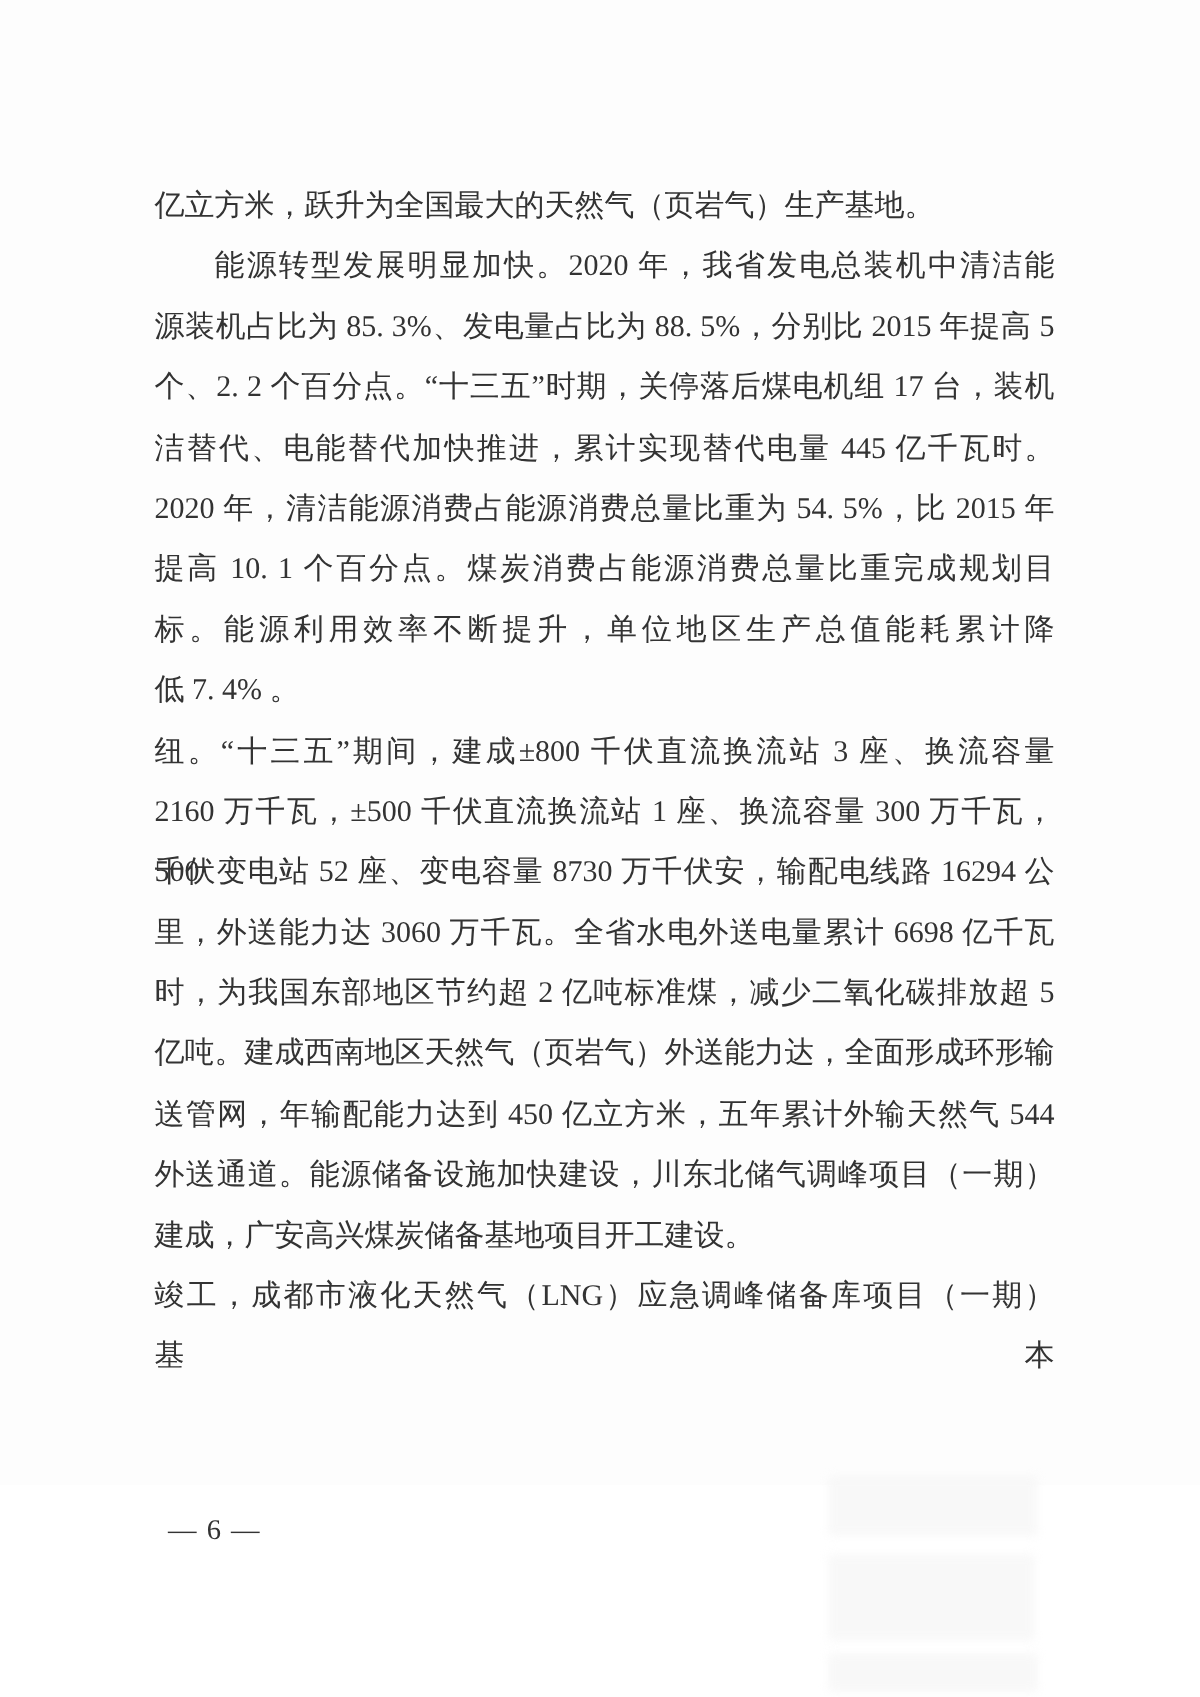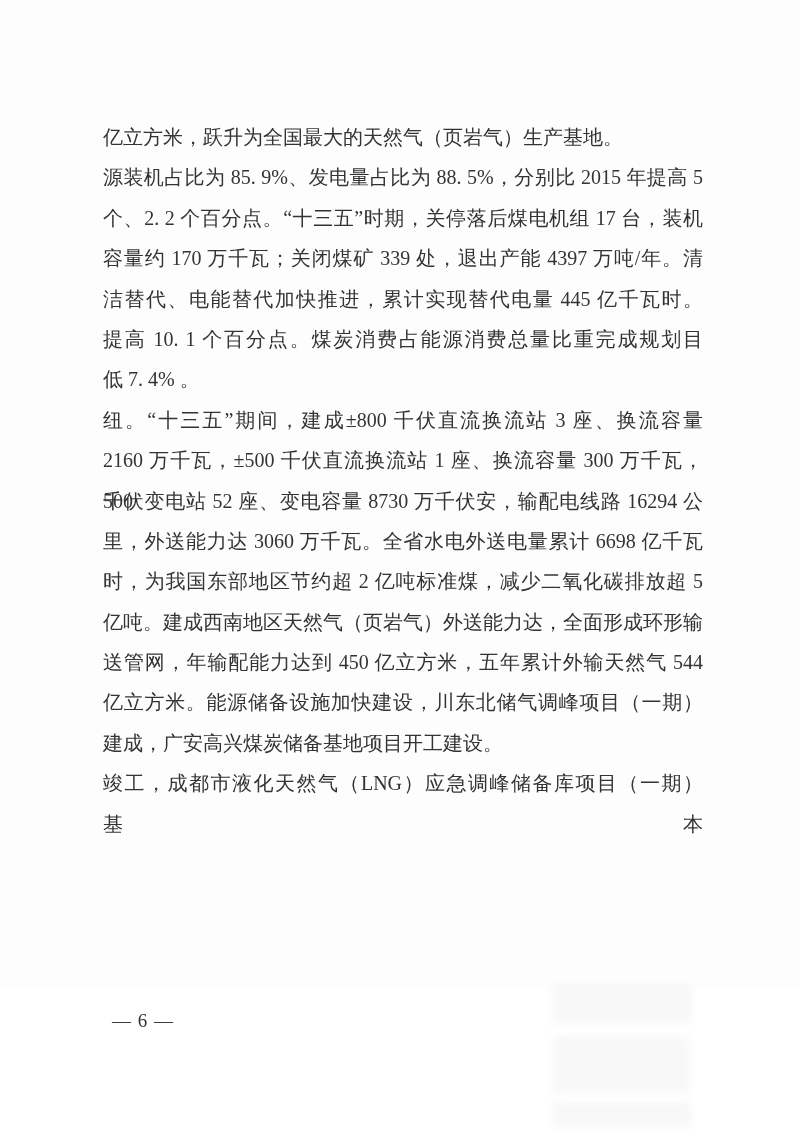--- a/index.html
+++ b/index.html
@@ -63,34 +63,36 @@
   .ghost.g2 { left: 552px; top: 1036px; width: 138px; height: 58px; }
   .ghost.g3 { left: 552px; top: 1102px; width: 140px; height: 26px; }
 </style>
 </head>
 <body>
 
 <div class="page">
 
   <div class="text-block">
     <div class="line">亿立方米，跃升为全国最大的天然气（页岩气）生产基地。</div>
-    <div class="line j">源装机占比为 85. 9%、发电量占比为 88. 5%，分别比 2015 年提高 5</div>
+    <div class="line j indent">能源转型发展明显加快。2020 年，我省发电总装机中清洁能</div>
+    <div class="line j">源装机占比为 85. 3%、发电量占比为 88. 5%，分别比 2015 年提高 5</div>
     <div class="line j">个、2. 2 个百分点。“十三五”时期，关停落后煤电机组 17 台，装机</div>
-    <div class="line j">容量约 170 万千瓦；关闭煤矿 339 处，退出产能 4397 万吨/年。清</div>
     <div class="line j">洁替代、电能替代加快推进，累计实现替代电量 445 亿千瓦时。</div>
+    <div class="line j">2020 年，清洁能源消费占能源消费总量比重为 54. 5%，比 2015 年</div>
     <div class="line j">提高 10. 1 个百分点。煤炭消费占能源消费总量比重完成规划目</div>
+    <div class="line j">标。能源利用效率不断提升，单位地区生产总值能耗累计降</div>
     <div class="line">低 7. 4% 。</div>
     <div class="line j">纽。“十三五”期间，建成±800 千伏直流换流站 3 座、换流容量</div>
     <div class="line j">2160 万千瓦，±500 千伏直流换流站 1 座、换流容量 300 万千瓦，500</div>
     <div class="line j">千伏变电站 52 座、变电容量 8730 万千伏安，输配电线路 16294 公</div>
     <div class="line j">里，外送能力达 3060 万千瓦。全省水电外送电量累计 6698 亿千瓦</div>
     <div class="line j">时，为我国东部地区节约超 2 亿吨标准煤，减少二氧化碳排放超 5</div>
     <div class="line j">亿吨。建成西南地区天然气（页岩气）外送能力达，全面形成环形输</div>
     <div class="line j">送管网，年输配能力达到 450 亿立方米，五年累计外输天然气 544</div>
-    <div class="line j">亿立方米。能源储备设施加快建设，川东北储气调峰项目（一期）</div>
+    <div class="line j">外送通道。能源储备设施加快建设，川东北储气调峰项目（一期）</div>
     <div class="line">建成，广安高兴煤炭储备基地项目开工建设。</div>
     <div class="line j">竣工，成都市液化天然气（LNG）应急调峰储备库项目（一期）基本</div>
   </div>
 
   <div class="footer">— 6 —</div>
 
   <div class="ghosts">
     <div class="ghost g1"></div>
     <div class="ghost g2"></div>
     <div class="ghost g3"></div>

